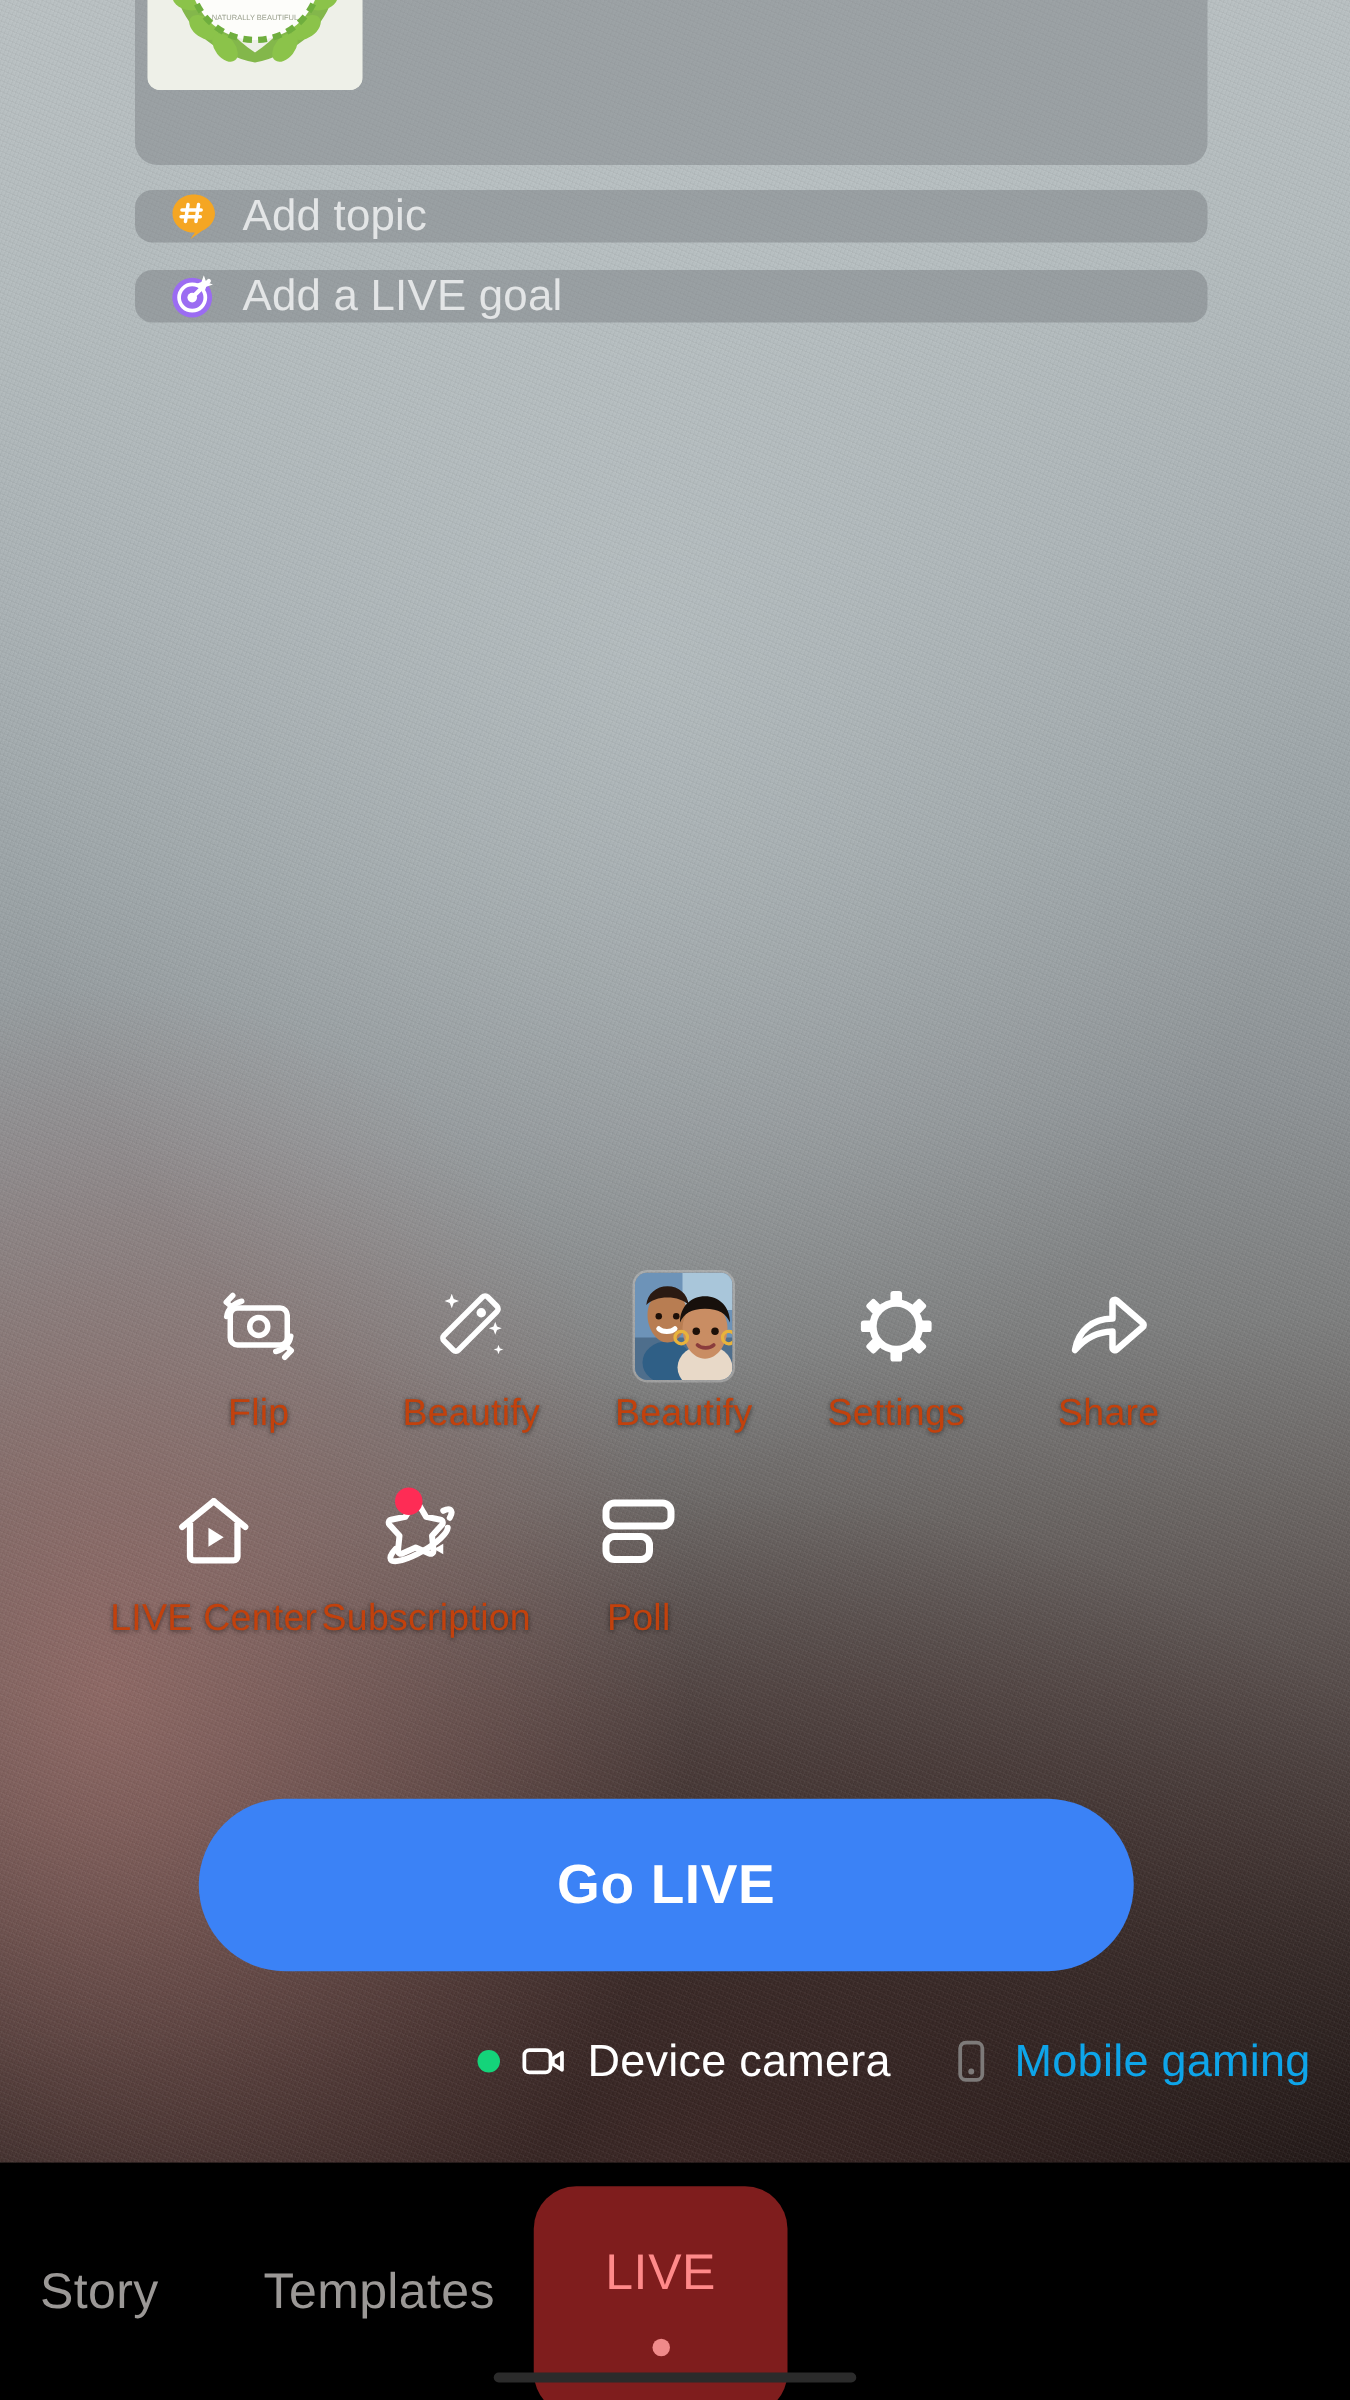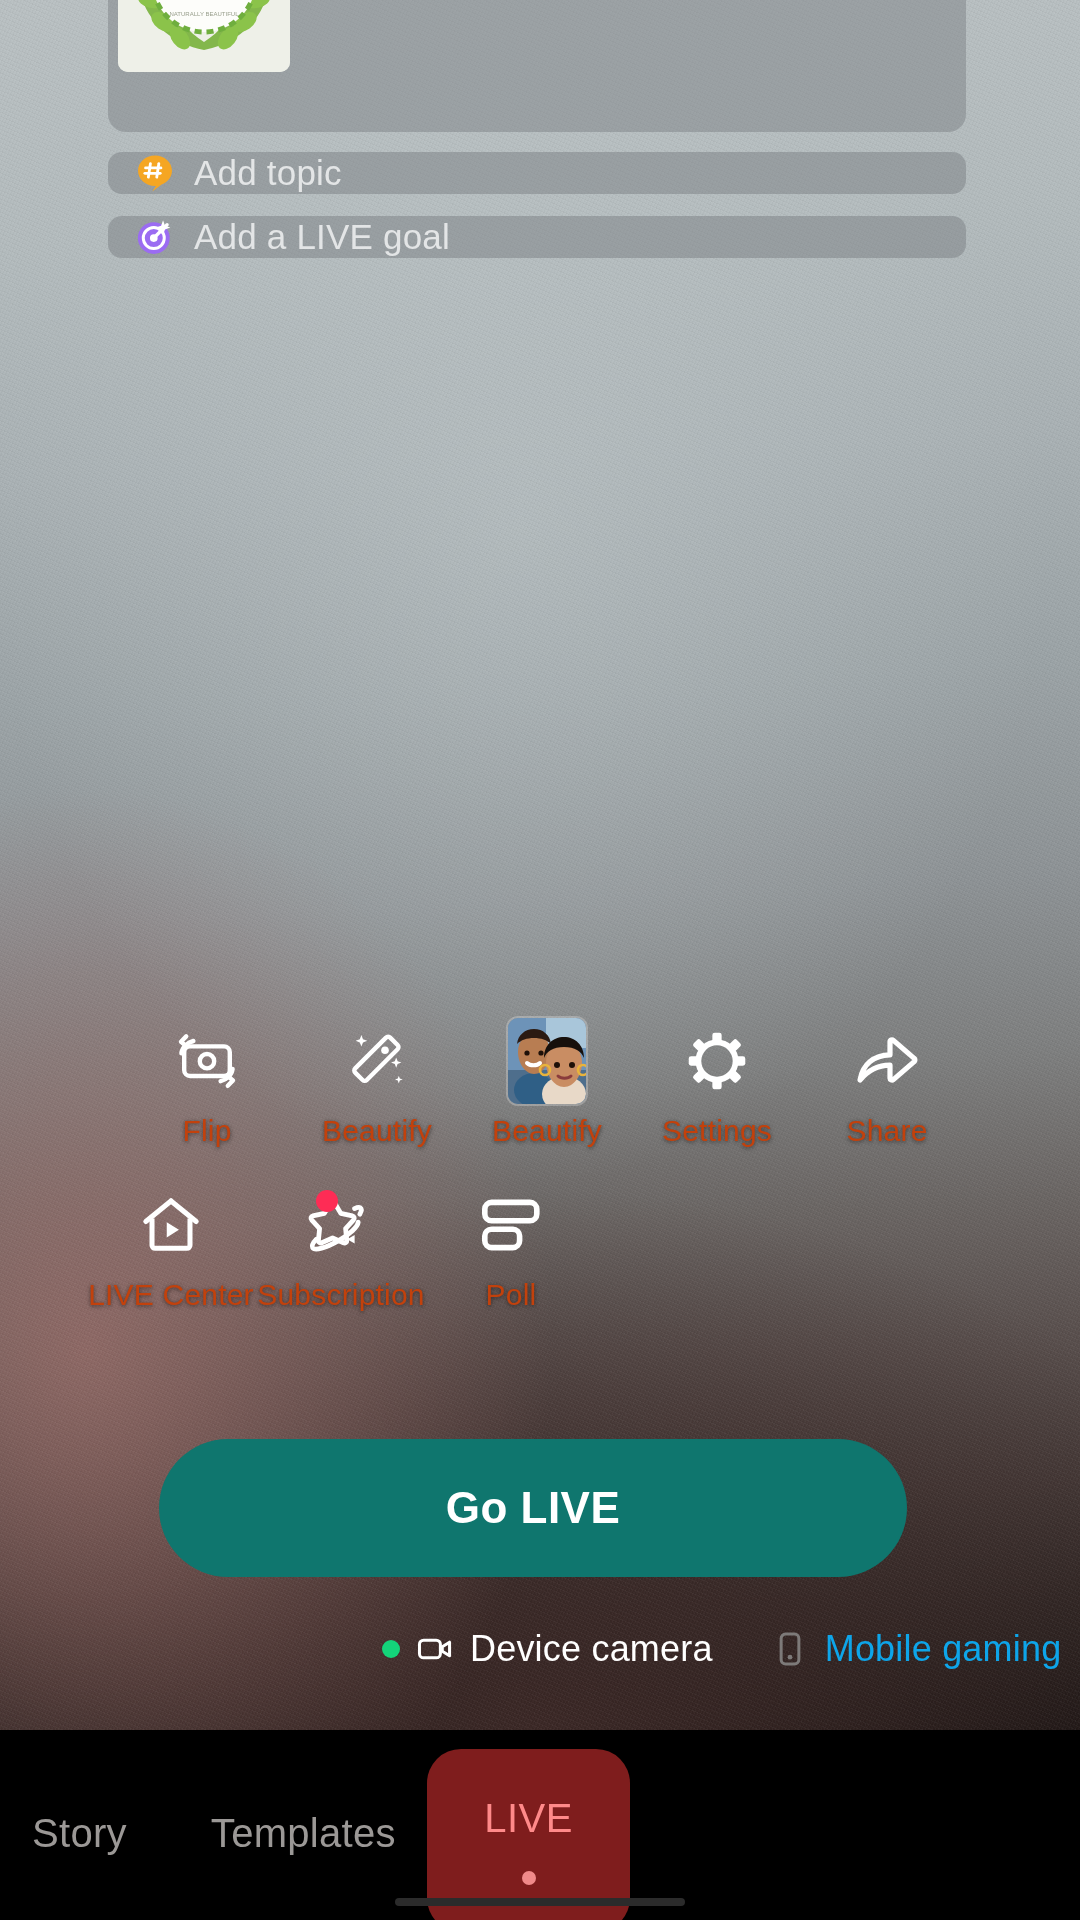--- a/index.html
+++ b/index.html
@@ -99,31 +99,31 @@
   .badge-dot {
     position:absolute; right:36px; top:-2px;
     width:22px; height:22px; border-radius:50%;
     background:#fe2c55;
   }
 
   
   .golive {
     position:absolute; left:159px; top:1439px;
     width:748px; height:138px;
-    background:#0f766e;
+    background:#3b82f6;
     border-radius:70px;
     display:flex; align-items:center; justify-content:center;
     border:none;
   }
   .golive-txt { font-size:44px; color:#fff; font-weight:700; letter-spacing:.5px; }
 
   
   .sources {
     position:absolute; left:0; right:0; top:1628px;
-    display:flex; align-items:center; gap:58px;
+    display:flex; align-items:center; gap:45px;
     padding-left:382px;
   }
   .source { display:flex; align-items:center; gap:16px; white-space:nowrap; }
   .live-dot { width:18px; height:18px; border-radius:50%; background:#14d47a; }
   .src-ico { width:38px; height:38px; flex:0 0 auto; }
   .src-label { font-size:36px; font-weight:400; letter-spacing:.2px; }
   .source.active .src-label { color:#ffffff; }
   .source.inactive .src-label { color:#0ea5e9; }
 
   

